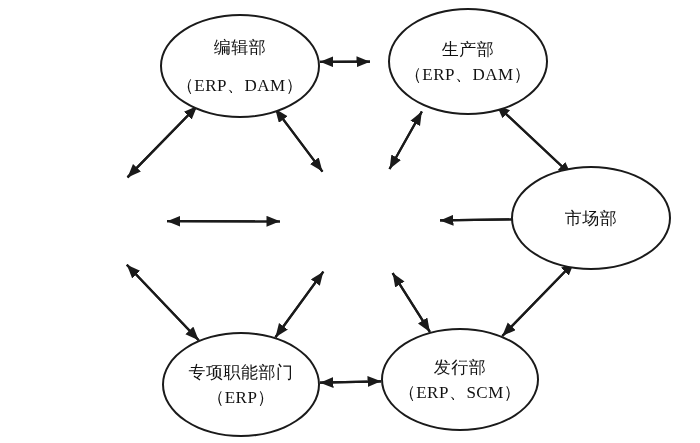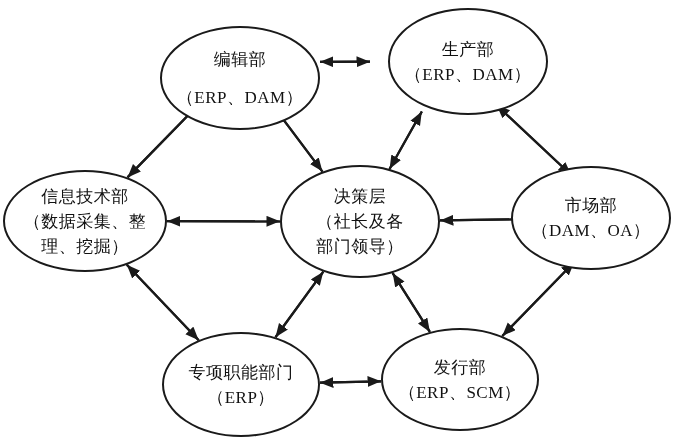--- a/index.html
+++ b/index.html
@@ -32,21 +32,21 @@
     justify-content: center;
     align-items: center;
     text-align: center;
     color: #111111;
     font-size: 17px;
     line-height: 25px;
     letter-spacing: 0.5px;
   }
   .node-line:empty { display: none; }
 
-  .node-editorial    { left: 160px; top: 26px;  width: 160px; height: 104px; gap: 13px; }
+  .node-editorial    { left: 160px; top: 14px;  width: 160px; height: 104px; gap: 13px; }
   .node-production   { left: 388px; top: 8px;   width: 160px; height: 107px; }
   .node-it           { left: 3px;   top: 170px; width: 164px; height: 102px; }
   .node-decision     { left: 280px; top: 165px; width: 160px; height: 113px; }
   .node-market       { left: 511px; top: 166px; width: 160px; height: 104px; }
   .node-special      { left: 162px; top: 332px; width: 158px; height: 105px; }
   .node-distribution { left: 381px; top: 328px; width: 158px; height: 103px; }
 </style>
 </head>
 <body>
 
@@ -87,35 +87,24 @@
   <div class="node node-editorial">
     <div class="node-line">编辑部</div>
     <div class="node-line">（ERP、DAM）</div>
   </div>
 
   <div class="node node-production">
     <div class="node-line">生产部</div>
     <div class="node-line">（ERP、DAM）</div>
   </div>
 
-  <div class="node node-it">
-    <div class="node-line">信息技术部</div>
-    <div class="node-line">（数据采集、整</div>
-    <div class="node-line">理、挖掘）</div>
-  </div>
 
-  <div class="node node-decision">
-    <div class="node-line">决策层</div>
-    <div class="node-line">（社长及各</div>
-    <div class="node-line">部门领导）</div>
-  </div>
 
   <div class="node node-market">
     <div class="node-line">市场部</div>
-    <div class="node-line">（DAM、OA）</div>
   </div>
 
   <div class="node node-special">
     <div class="node-line">专项职能部门</div>
     <div class="node-line">（ERP）</div>
   </div>
 
   <div class="node node-distribution">
     <div class="node-line">发行部</div>
     <div class="node-line">（ERP、SCM）</div>

